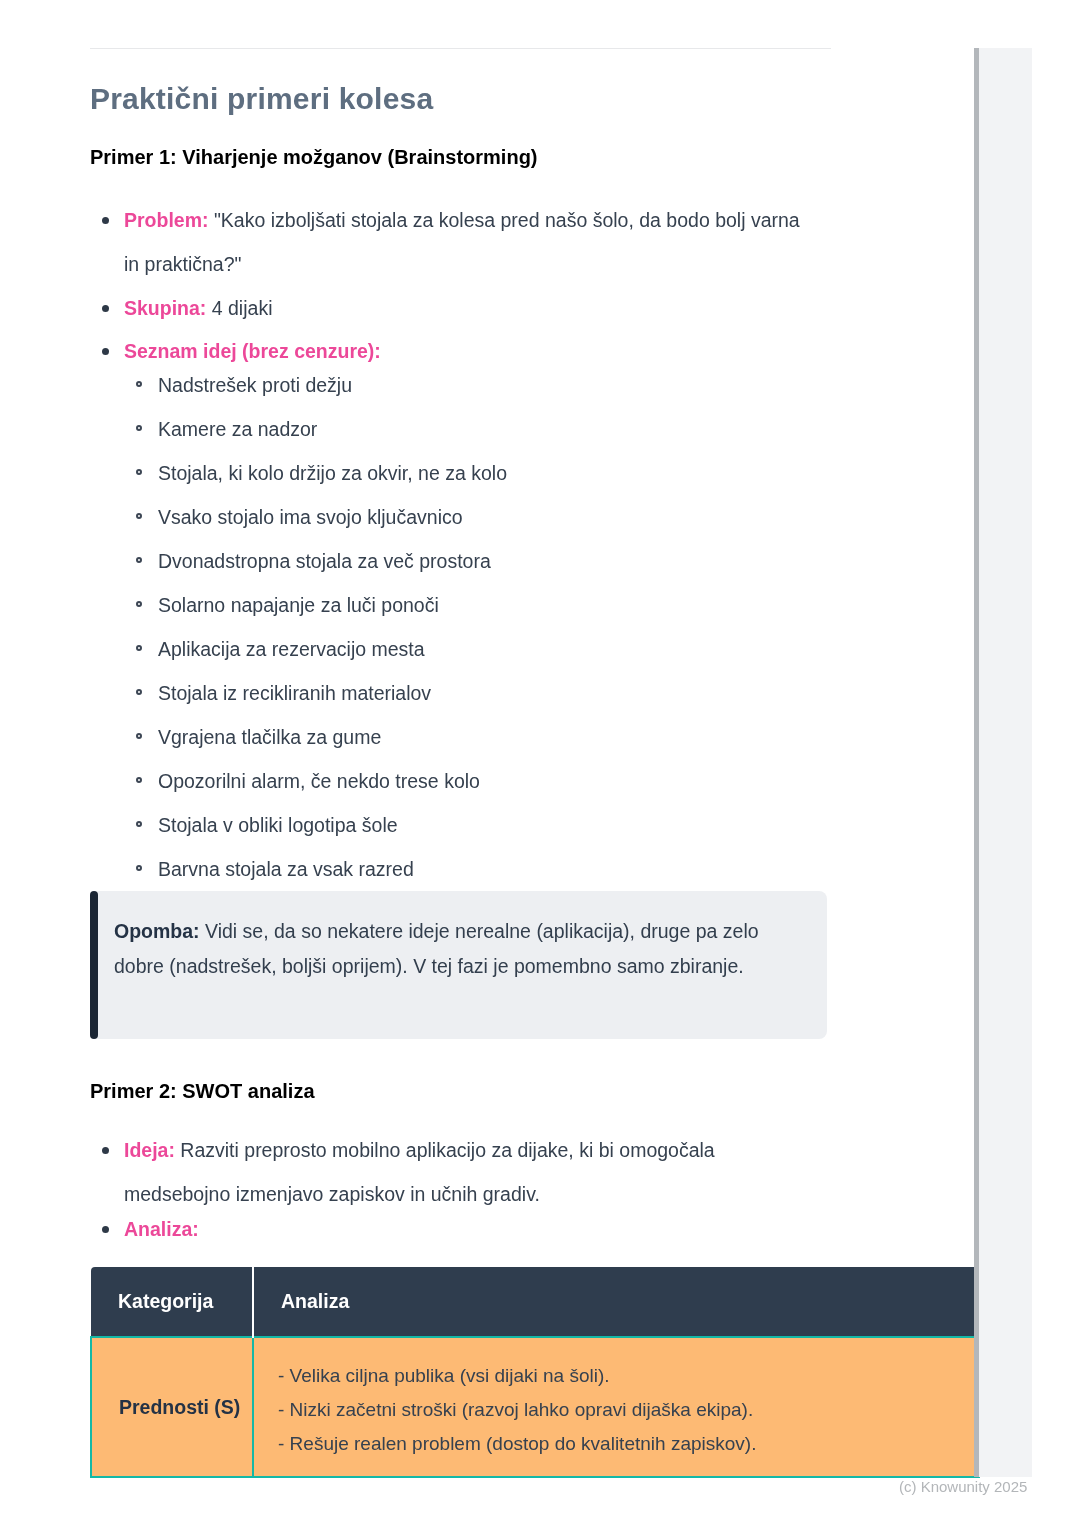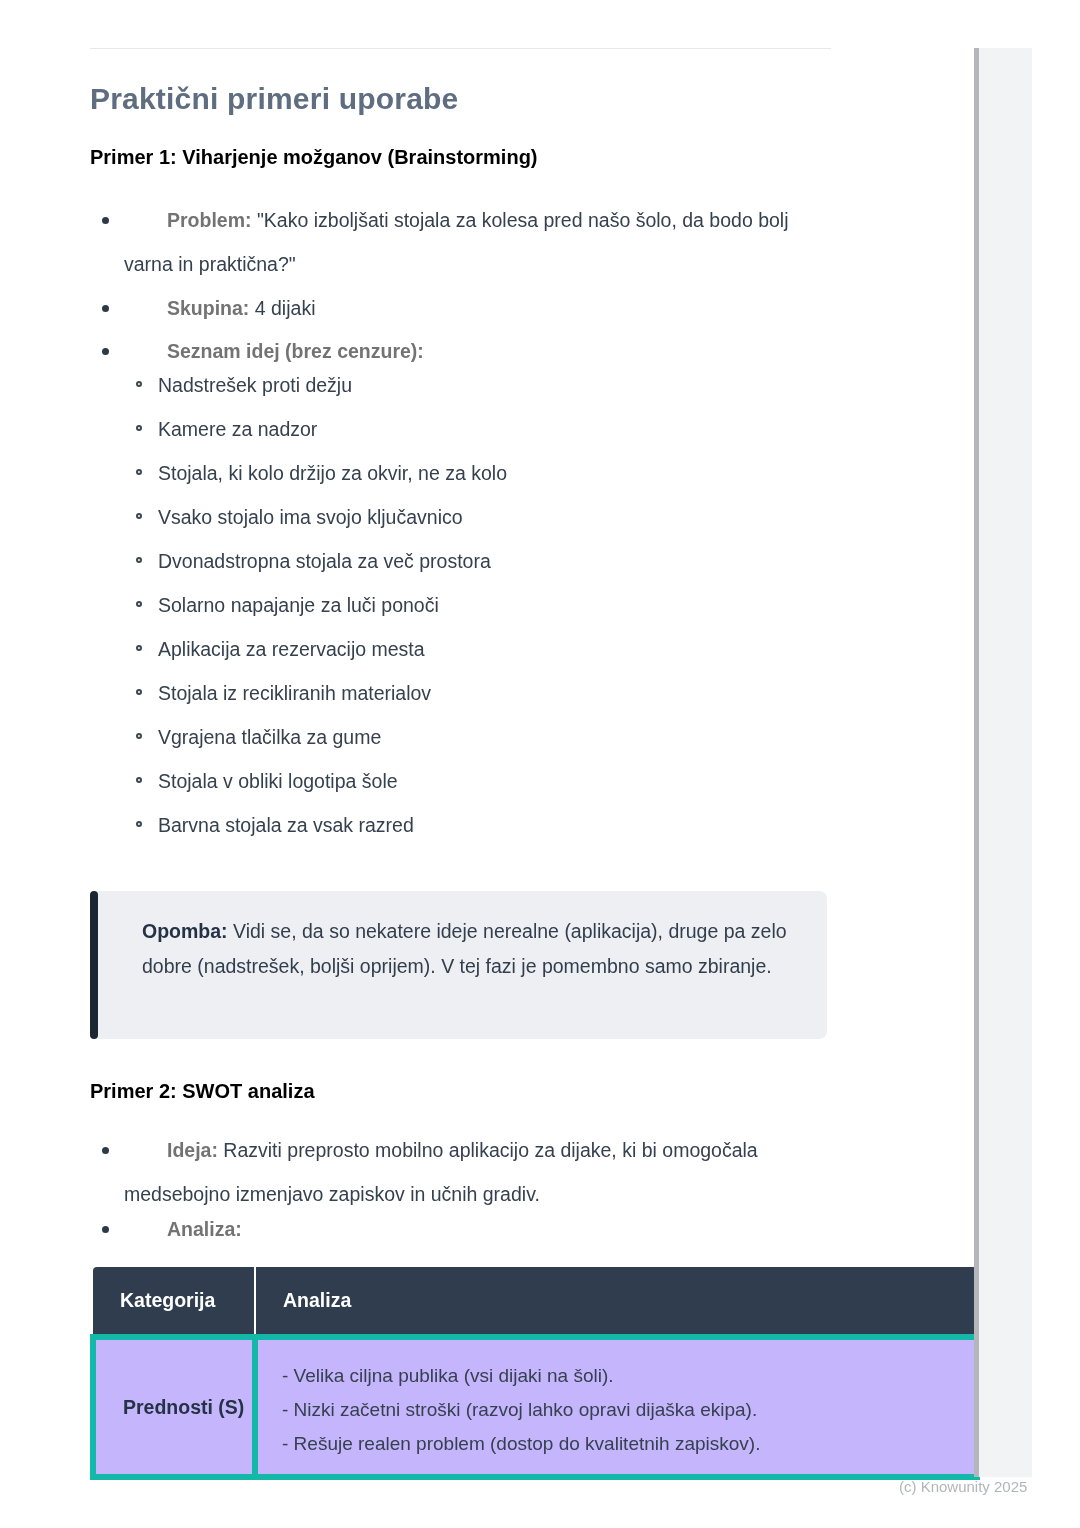--- a/index.html
+++ b/index.html
@@ -23,21 +23,21 @@
 
   .section-heading {
     left:90px; width:740px;
     font-size:20px; font-weight:700; color:#000000;
   }
   .heading-1 { top:146px; }
   .heading-2 { top:1080px; }
 
   .li { left:90px; width:726px; padding-left:34px;
         font-size:19.5px; line-height:44px; color:#36414f; }
-  .li .lbl { font-weight:700; color:#737373;margin-left:43px; }
+  .li .lbl { font-weight:700; color:#ec4899; }
   .dot {
     position:absolute; left:12px; top:19px;
     width:7px; height:7px; border-radius:50%; background:#2e3947;
   }
   .li-problem { top:198px; }
   .li-skupina { top:286px; }
   .li-seznam  { top:329px; }
   .li-ideja   { top:1128px; }
   .li-analiza { top:1207px; }
 
@@ -48,21 +48,21 @@
   }
   .ring {
     position:absolute; left:46px; top:18px;
     width:6px; height:6px; border:2px solid #3c4654; border-radius:50%;
     background:transparent;
   }
 
   .note {
     left:90px; top:891px; width:737px; height:148px;
     background:#edeff2; border-radius:8px;
-    padding:23px 30px 0 52px;
+    padding:23px 30px 0 24px;
     font-size:19.5px; line-height:35px; color:#323e4d;
   }
   .note .lbl { font-weight:700; color:#243245; }
   .note-bar {
     position:absolute; left:0; top:0; width:8px; height:148px;
     background:#1b2634; border-radius:5px;
   }
 
   .swot-table {
     left:90px; top:1267px; width:890px;
@@ -70,21 +70,21 @@
   }
   .swot-table th {
     height:70px; background:#2f3d4e; color:#ffffff;
     font-size:19.5px; font-weight:700; text-align:left;
     padding:0 0 0 27px; border:none;
   }
   .swot-table th.col-cat { width:162px; border-right:2px solid #ffffff;
     border-top-left-radius:4px; }
   .swot-table th.col-ana { border-top-right-radius:4px; }
   .swot-table td {
-    background:#c4b5fd; border:6px solid #14b8a6; vertical-align:middle;
+    background:#fdba74; border:2px solid #14b8a6; vertical-align:middle;
     height:140px;
   }
   .swot-table td.cat {
     padding-left:27px; font-size:19.5px; font-weight:700;
     color:#243245; line-height:32px;margin-top:40px;
   }
   .swot-table td.ana { padding:14px 20px 8px 24px; }
   .swot-table td.ana .line {
     font-size:19px; line-height:34px; color:#36414f;
   }
@@ -101,21 +101,21 @@
     margin-top:41px;
   }
 </style>
 </head>
 <body>
 
 <div class="page">
 
   <div class="abs top-divider"></div>
 
-  <h1 class="abs page-title">Praktični primeri uporabe</h1>
+  <h1 class="abs page-title">Praktični primeri kolesa</h1>
 
   <h3 class="abs section-heading heading-1">Primer 1: Viharjenje možganov (Brainstorming)</h3>
 
   <div class="abs li li-problem">
     <span class="dot"></span>
     <span class="lbl">Problem:</span>
     <span>"Kako izboljšati stojala za kolesa pred našo šolo, da bodo bolj varna in praktična?"</span>
   </div>
 
   <div class="abs li li-skupina">
@@ -132,20 +132,21 @@
   <div class="abs sublist">
     <div class="sub-li"><span class="ring"></span><span>Nadstrešek proti dežju</span></div>
     <div class="sub-li"><span class="ring"></span><span>Kamere za nadzor</span></div>
     <div class="sub-li"><span class="ring"></span><span>Stojala, ki kolo držijo za okvir, ne za kolo</span></div>
     <div class="sub-li"><span class="ring"></span><span>Vsako stojalo ima svojo ključavnico</span></div>
     <div class="sub-li"><span class="ring"></span><span>Dvonadstropna stojala za več prostora</span></div>
     <div class="sub-li"><span class="ring"></span><span>Solarno napajanje za luči ponoči</span></div>
     <div class="sub-li"><span class="ring"></span><span>Aplikacija za rezervacijo mesta</span></div>
     <div class="sub-li"><span class="ring"></span><span>Stojala iz recikliranih materialov</span></div>
     <div class="sub-li"><span class="ring"></span><span>Vgrajena tlačilka za gume</span></div>
+    <div class="sub-li"><span class="ring"></span><span>Opozorilni alarm, če nekdo trese kolo</span></div>
     <div class="sub-li"><span class="ring"></span><span>Stojala v obliki logotipa šole</span></div>
     <div class="sub-li"><span class="ring"></span><span>Barvna stojala za vsak razred</span></div>
   </div>
 
   <div class="abs note">
     <span class="note-bar"></span>
     <span class="lbl">Opomba:</span><span> Vidi se, da so nekatere ideje nerealne (aplikacija), druge pa zelo dobre (nadstrešek, boljši oprijem). V tej fazi je pomembno samo zbiranje.</span>
   </div>
 
   <h3 class="abs section-heading heading-2">Primer 2: SWOT analiza</h3>

